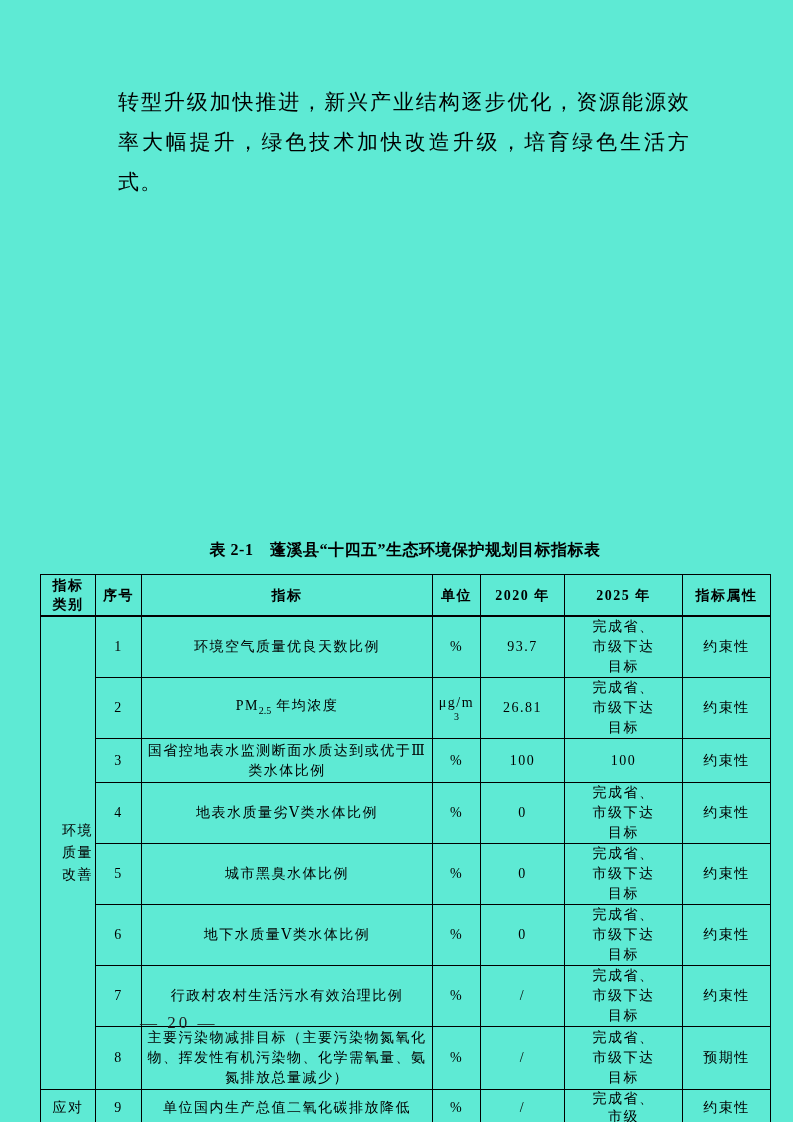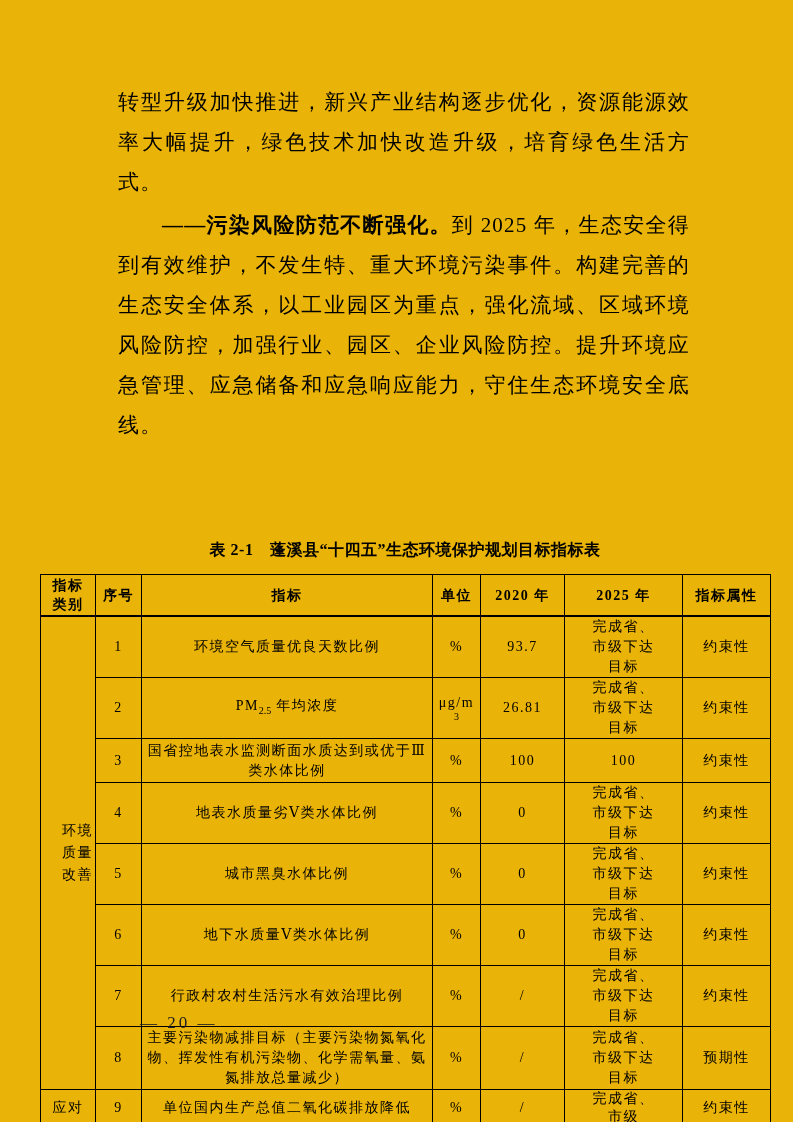--- a/index.html
+++ b/index.html
@@ -1,19 +1,19 @@
 <!DOCTYPE html>
 <html><head>
 <meta charset="utf-8">
 <style>
   html,body{margin:0;padding:0;background:#fff;}
   .page{
     position:relative;
     width:793px;height:1122px;
-    background:#eab308;
+    background:#5eead4;
     overflow:hidden;
     font-family:"Liberation Serif","DejaVu Serif",serif;
     color:#000;
   }
   
   .text-block{position:absolute;left:118px;top:82px;width:572px;}
   .body-p{
     margin:0;
     font-size:21px;
     line-height:40px;
@@ -75,21 +75,20 @@
     color:#222;
   }
 </style>
 </head>
 <body>
 
 <div class="page">
 
   <div class="text-block">
     <p class="body-p"><span>转型升级加快推进，新兴产业结构逐步优化，资源能源效率大幅提升，绿色技术加快改造升级，培育绿色生活方式。</span></p>
-    <p class="body-p indent"><span class="lead">——污染风险防范不断强化。</span><span>到 2025 年，生态安全得到有效维护，不发生特、重大环境污染事件。构建完善的生态安全体系，以工业园区为重点，强化流域、区域环境风险防控，加强行业、园区、企业风险防控。提升环境应急管理、应急储备和应急响应能力，守住生态环境安全底线。</span></p>
   </div>
 
   <div class="table-block">
     <div class="caption">表 2-1　蓬溪县“十四五”生态环境保护规划目标指标表</div>
 
     <table class="ind-table">
       <colgroup>
         <col style="width:55px">
           <col style="width:46px">
           <col style="width:291px">

